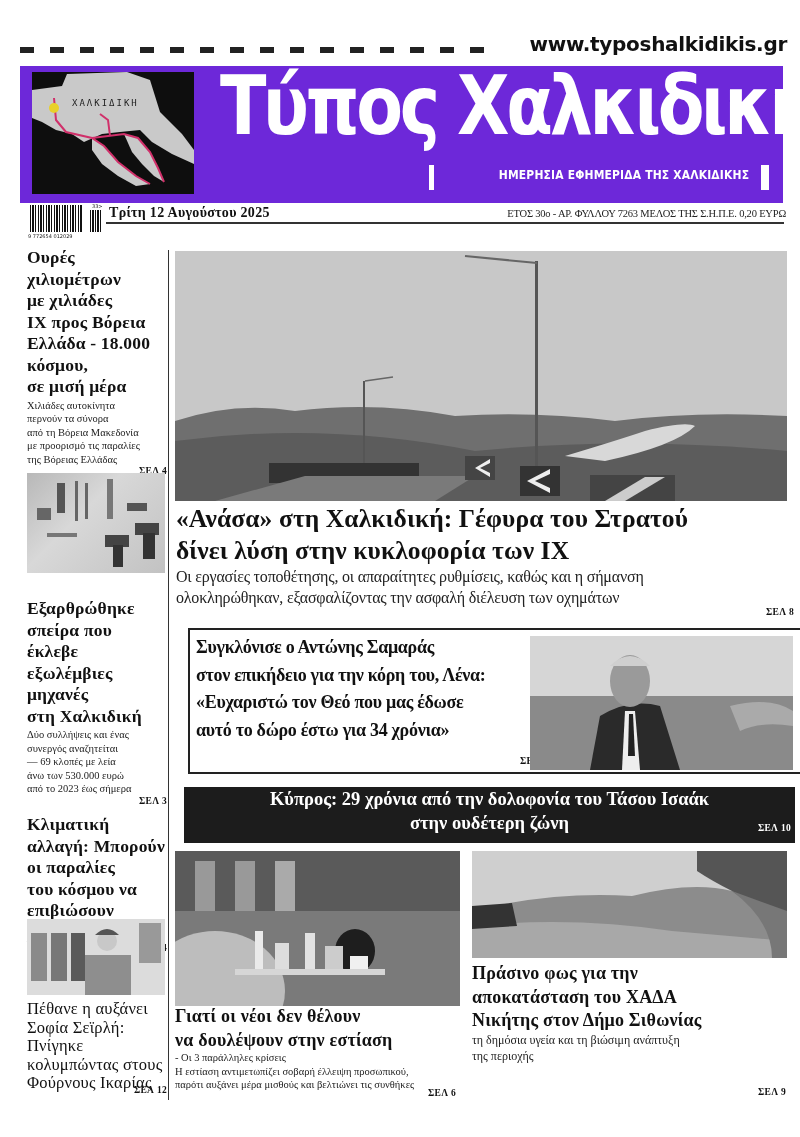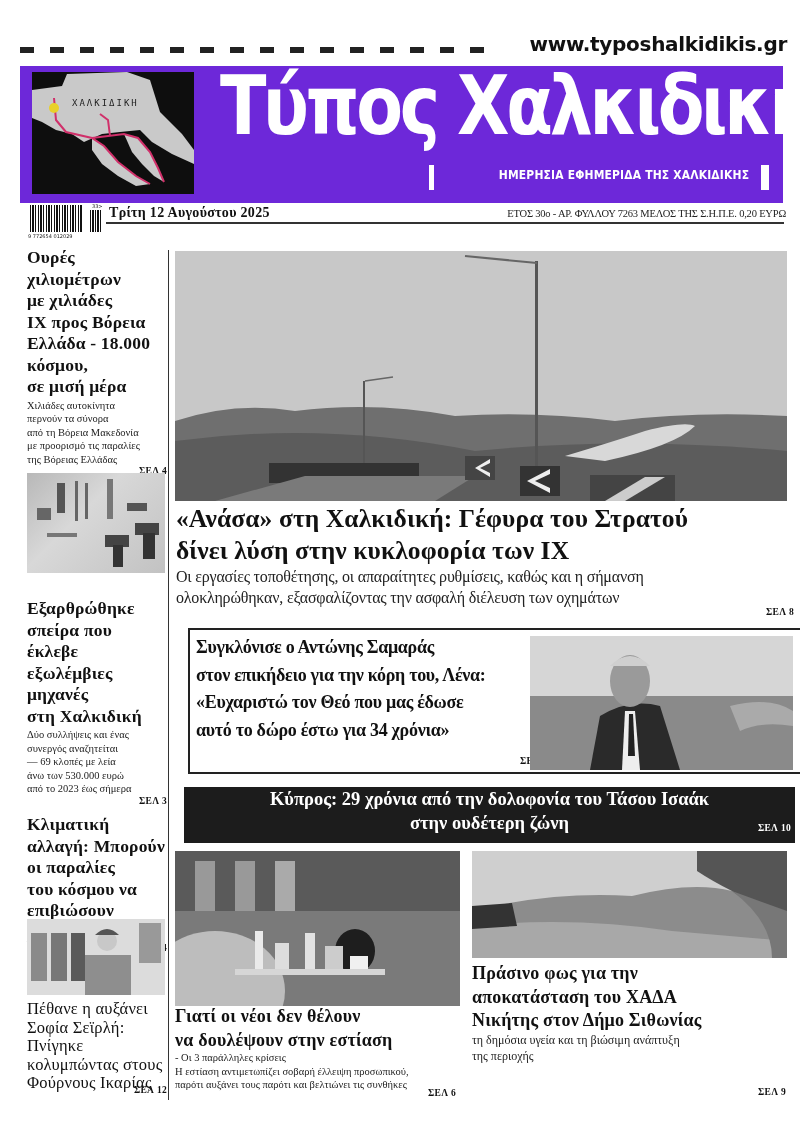--- a/index.html
+++ b/index.html
@@ -276,21 +276,21 @@
     <rect x="175" y="105" width="18" height="13" fill="#f0f0f0"></rect>
   </svg>
 </div>
 <div class="waiter-head">
   <div>Γιατί οι νέοι δεν θέλουν</div>
   <div>να δουλέψουν στην εστίαση</div>
 </div>
 <div class="waiter-sub">
   <div>- Οι 3 παράλληλες κρίσεις</div>
   <div>Η εστίαση αντιμετωπίζει σοβαρή έλλειψη προσωπικού,</div>
-  <div>παρότι αυξάνει τους παρότι και βελτιώνει τις συνθήκες</div>
+  <div>παρότι αυξάνει μέρα μισθούς και βελτιώνει τις συνθήκες</div>
 </div>
 <div class="pg waiter-pg">ΣΕΛ 6</div>
 
 <div class="photo-landfill">
   <svg width="315" height="107">
     <rect x="0" y="0" width="315" height="107" fill="#cfcfcf"></rect>
     <path d="M0,60 Q80,40 160,45 Q220,30 260,40 L315,60 L315,107 L0,107 Z" fill="#8c8c8c"></path>
     <path d="M0,75 Q100,65 200,80 L315,90 L315,107 L0,107 Z" fill="#a8a8a8"></path>
     <path d="M0,55 L40,52 L45,75 L0,78 Z" fill="#333"></path>
     <path d="M225,0 L315,0 L315,95 Q290,60 260,40 Q240,30 225,20 Z" fill="#555"></path>

